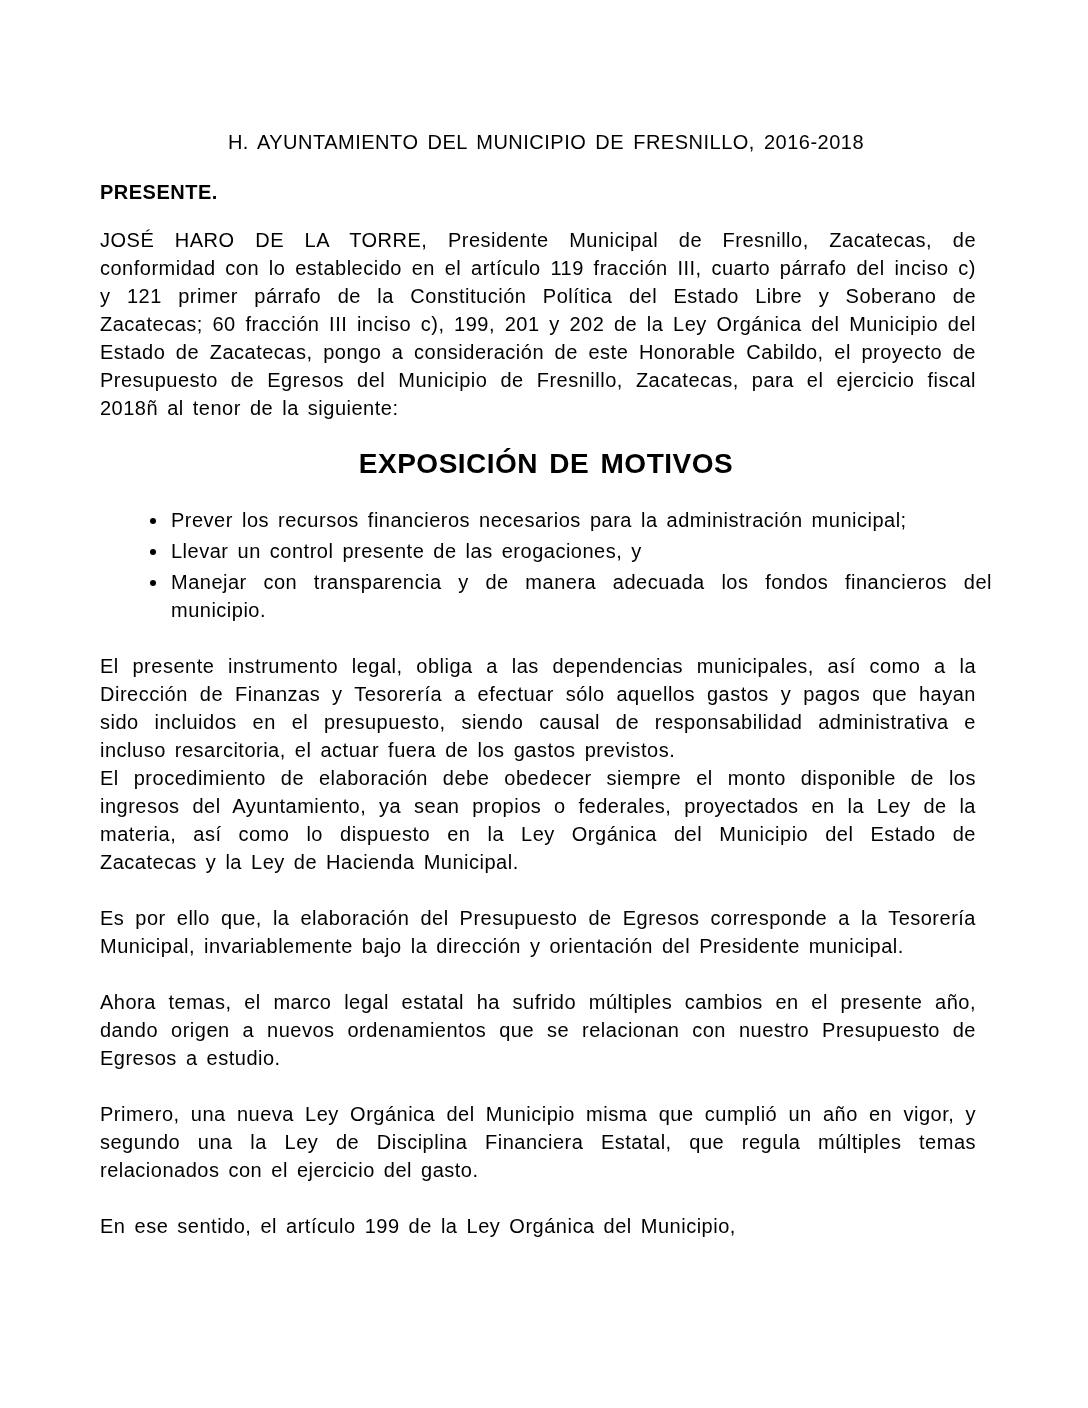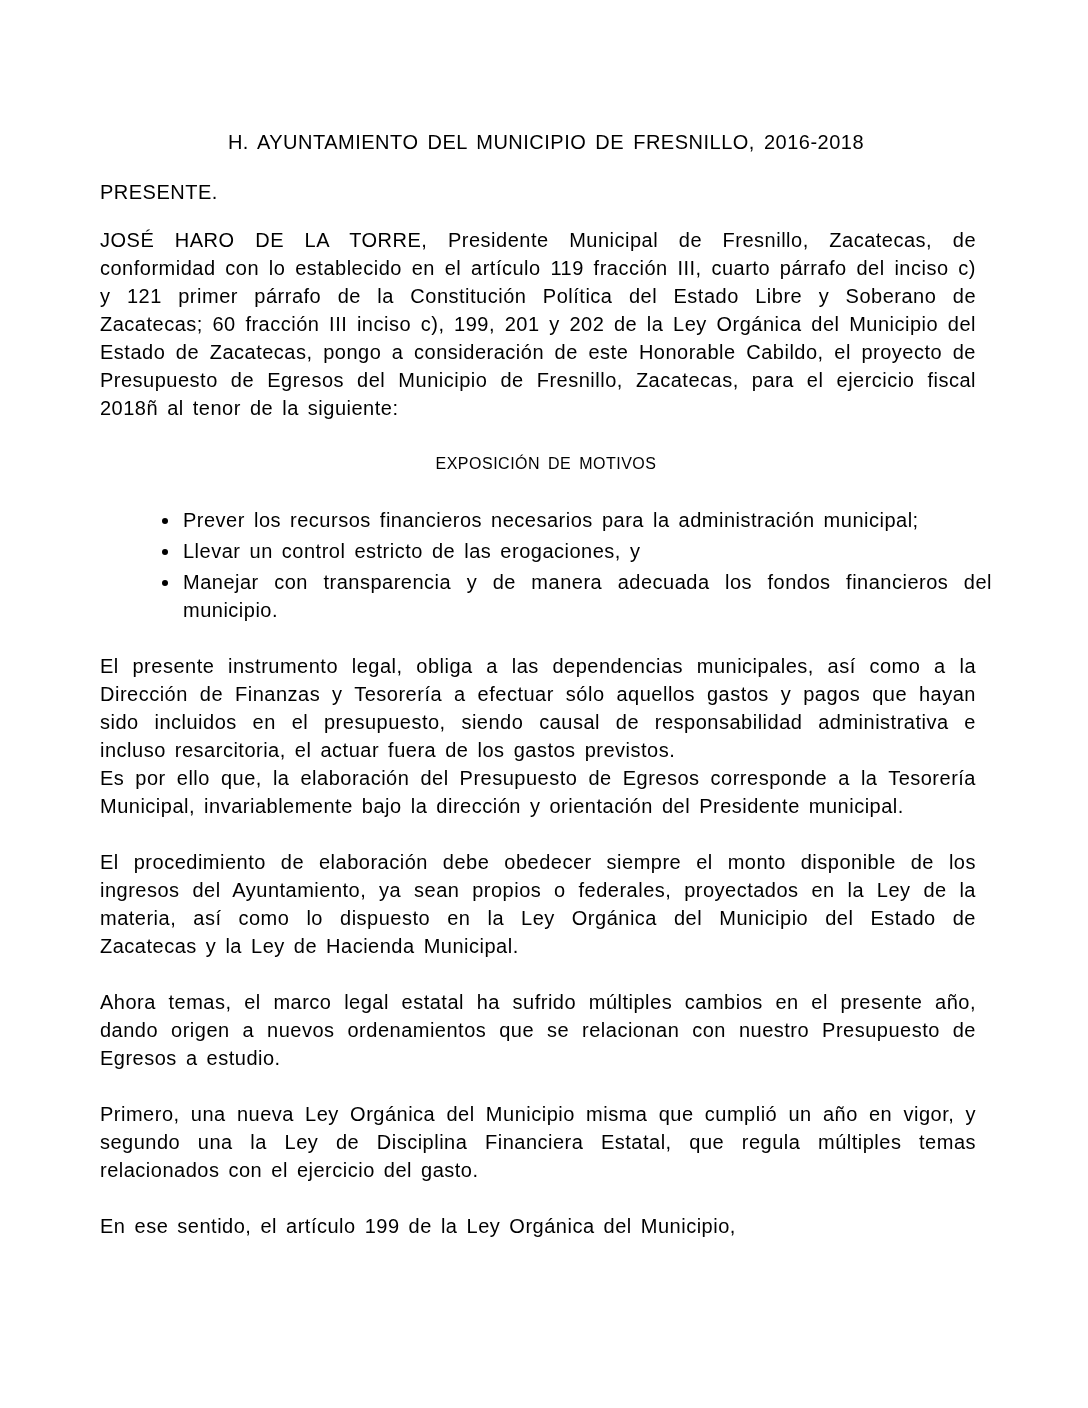--- a/index.html
+++ b/index.html
@@ -24,70 +24,71 @@
     overflow: hidden;
   }
   .doc-title {
     font-size: 20px;
     font-weight: 400;
     text-align: center;
     margin: 0 0 22px 0;
   }
   .salutation {
     margin: 0 0 20px 0;
+    font-weight: bold;
   }
   p.para {
     margin: 0 16px 28px 0;
     text-align: justify;
   }
   p.para.no-gap-after {
     margin-bottom: 0;
   }
   .section-heading {
-    font-size: 16px;
-    font-weight: 400;
+    font-size: 28px;
+    font-weight: 700;
     text-align: center;
     margin: 0 0 28px 0;
   }
   ul.bullet-list {
     margin: 0 0 28px 0;
     padding: 0 0 0 65px;
     list-style: disc outside;
   }
   ul.bullet-list li {
     text-align: justify;
     padding-left: 2px;
-    margin: 0 0 3px 16px;
+    margin: 0 0 3px 4px;
   }
 </style>
 </head>
 <body>
 
 <div class="page">
 
   <h1 class="doc-title">H. AYUNTAMIENTO DEL MUNICIPIO DE FRESNILLO, 2016-2018</h1>
 
   <p class="salutation">PRESENTE.</p>
 
   <p class="para">JOSÉ HARO DE LA TORRE, Presidente Municipal de Fresnillo, Zacatecas, de conformidad con lo establecido en el artículo 119 fracción III, cuarto párrafo del inciso c) y 121 primer párrafo de la Constitución Política del Estado Libre y Soberano de Zacatecas; 60 fracción III inciso c), 199, 201 y 202 de la Ley Orgánica del Municipio del Estado de Zacatecas, pongo a consideración de este Honorable Cabildo, el proyecto de Presupuesto de Egresos del Municipio de Fresnillo, Zacatecas, para el ejercicio fiscal 2018ñ al tenor de la siguiente:</p>
 
   <h2 class="section-heading">EXPOSICIÓN DE MOTIVOS</h2>
 
 
   <ul class="bullet-list">
     <li>Prever los recursos financieros necesarios para la administración municipal;</li>
-    <li>Llevar un control estricto de las erogaciones, y</li>
+    <li>Llevar un control presente de las erogaciones, y</li>
     <li>Manejar con transparencia y de manera adecuada los fondos financieros del municipio.</li>
   </ul>
 
   <p class="para no-gap-after">El presente instrumento legal, obliga a las dependencias municipales, así como a la Dirección de Finanzas y Tesorería a efectuar sólo aquellos gastos y pagos que hayan sido incluidos en el presupuesto, siendo causal de responsabilidad administrativa e incluso resarcitoria, el actuar fuera de los gastos previstos.</p>
 
+  <p class="para">El procedimiento de elaboración debe obedecer siempre el monto disponible de los ingresos del Ayuntamiento, ya sean propios o federales, proyectados en la Ley de la materia, así como lo dispuesto en la Ley Orgánica del Municipio del Estado de Zacatecas y la Ley de Hacienda Municipal.</p>
+
   <p class="para">Es por ello que, la elaboración del Presupuesto de Egresos corresponde a la Tesorería Municipal, invariablemente bajo la dirección y orientación del Presidente municipal.</p>
-
-  <p class="para">El procedimiento de elaboración debe obedecer siempre el monto disponible de los ingresos del Ayuntamiento, ya sean propios o federales, proyectados en la Ley de la materia, así como lo dispuesto en la Ley Orgánica del Municipio del Estado de Zacatecas y la Ley de Hacienda Municipal.</p>
 
   <p class="para">Ahora temas, el marco legal estatal ha sufrido múltiples cambios en el presente año, dando origen a nuevos ordenamientos que se relacionan con nuestro Presupuesto de Egresos a estudio.</p>
 
   <p class="para">Primero, una nueva Ley Orgánica del Municipio misma que cumplió un año en vigor, y segundo una la Ley de Disciplina Financiera Estatal, que regula múltiples temas relacionados con el ejercicio del gasto.</p>
 
   <p class="para no-gap-after">En ese sentido, el artículo 199 de la Ley Orgánica del Municipio,</p>
 
 
 </div>
 

